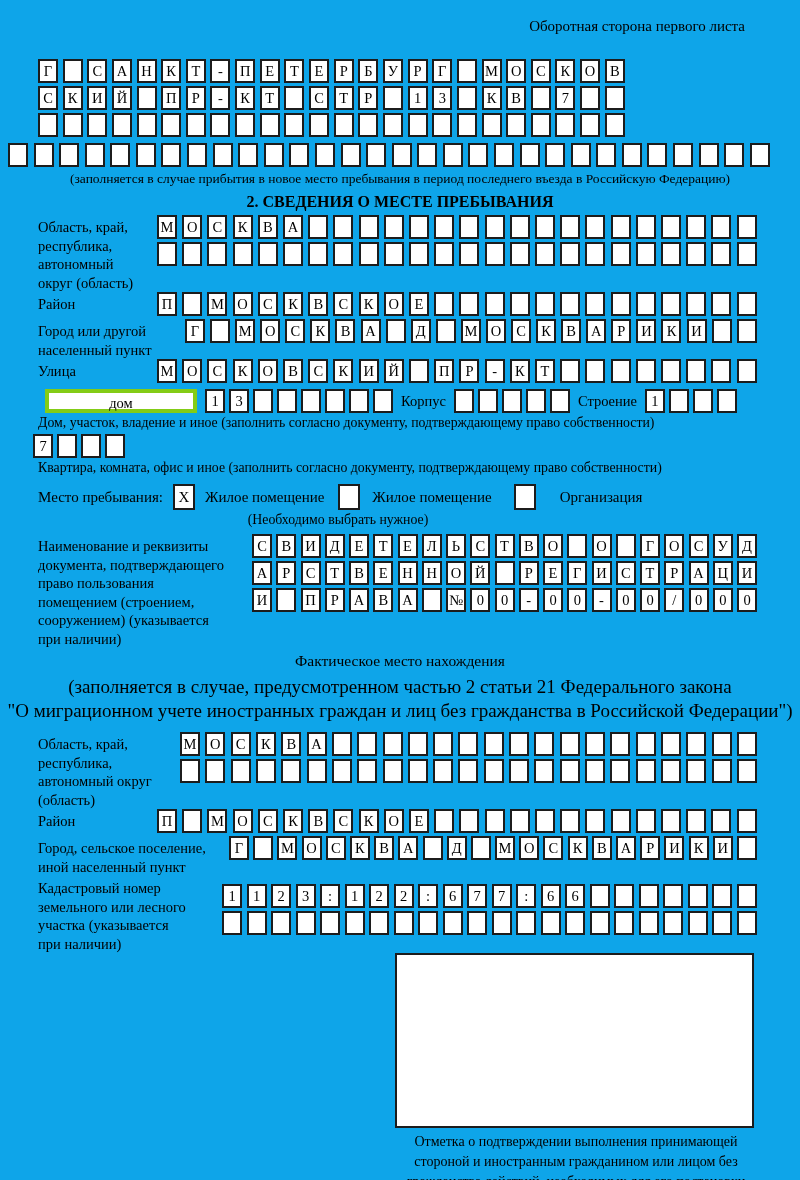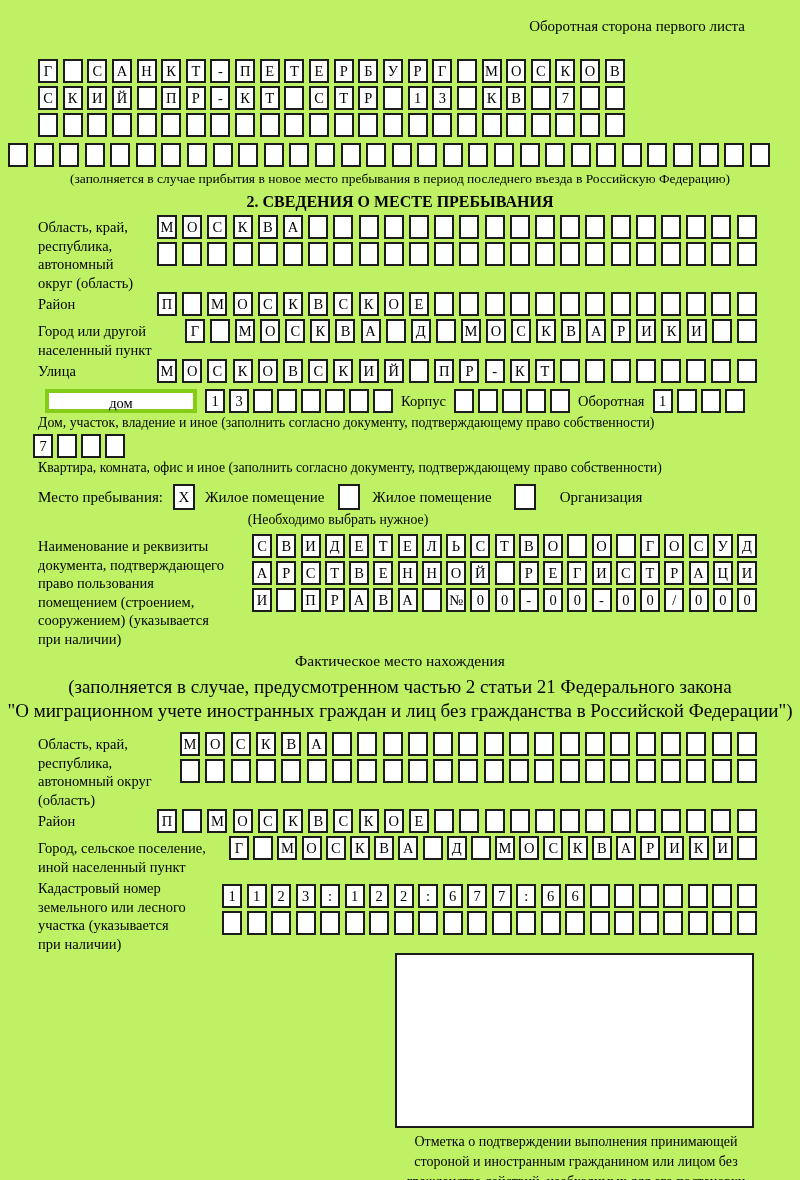--- a/index.html
+++ b/index.html
@@ -1,16 +1,16 @@
 <!DOCTYPE html>
 <html><head>
 <meta charset="utf-8">
 <style>
   html,body{margin:0;padding:0;background:#fff;}
-  .page{width:800px;height:1180px;background:#bef264;color:#000;
+  .page{width:800px;height:1180px;background:#0ea5e9;color:#000;
         font-family:"Liberation Serif", serif;position:relative;overflow:hidden;}
   .header-note{text-align:right;padding:18px 55px 0 0;font-size:15px;}
   .block{display:flex;align-items:flex-start;margin-left:38px;}
   .flabel{font-size:14.5px;line-height:18.5px;white-space:pre-line;flex:none;padding-top:3px;}
   .rows{flex:none;}
   .cellrow{display:flex;justify-content:space-between;margin-bottom:3px;height:24px;}
   .cellrow.auto{justify-content:flex-start;gap:4px;width:auto;margin-bottom:0;}
   .cell{flex:none;width:20px;height:24px;box-sizing:border-box;border:2px solid #1c1c1c;
         font-size:14.5px;line-height:20px;text-align:center;background:#fff;}
   .w132{width:132px}.w587{width:587px}
@@ -337,21 +337,21 @@
         <span class="cell"></span>
       </div>
     <span class="inline-label">Корпус</span>
     <div class="cellrow auto">
         <span class="cell"></span>
         <span class="cell"></span>
         <span class="cell"></span>
         <span class="cell"></span>
         <span class="cell"></span>
       </div>
-    <span class="inline-label">Оборотная</span>
+    <span class="inline-label">Строение</span>
     <div class="cellrow auto">
         <span class="cell">1</span>
         <span class="cell"></span>
         <span class="cell"></span>
         <span class="cell"></span>
       </div>
   </div>
   <div class="note leftnote">Дом, участок, владение и иное (заполнить согласно документу, подтверждающему право собственности)</div>
 
   <div class="house-row mt6" style="margin-left:33px;">

